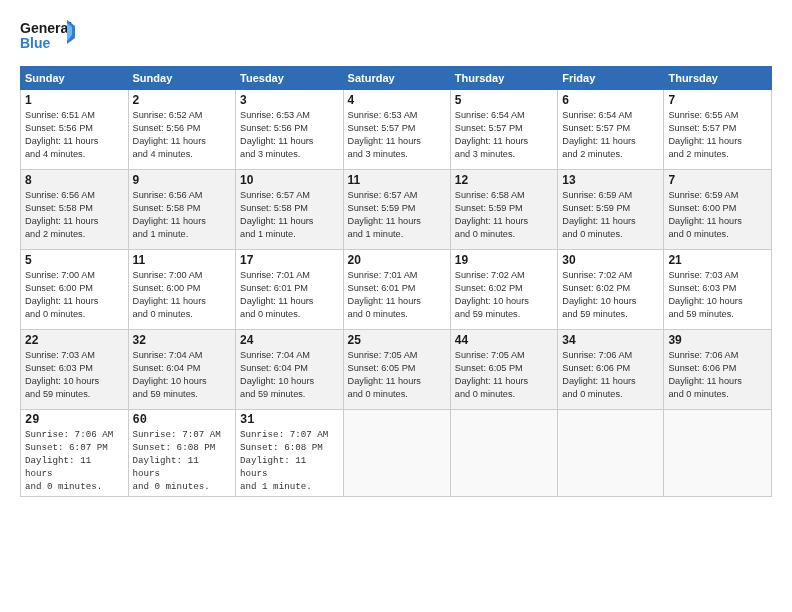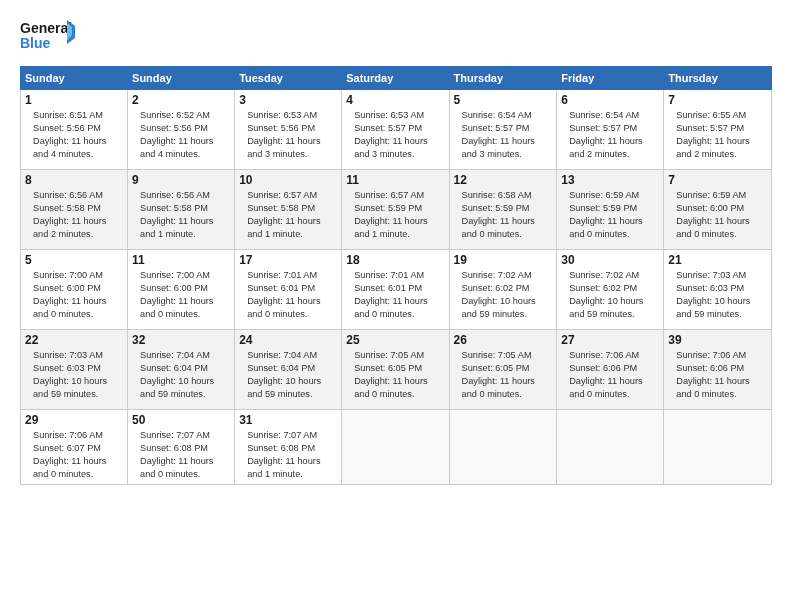--- a/index.html
+++ b/index.html
@@ -69,27 +69,27 @@
     .day-number {
       font-size: 12px;
       font-weight: bold;
       color: #1a1a1a;
       margin-bottom: 2px;
     }
     .day-info {
       font-size: 9.2px;
       color: #333;
       line-height: 1.4;
-      margin-left: 8px;
     }
     .empty-cell {
       background: #f9f9f9 !important;
     }
     .last-row td {
       height: 70px;
+      font-family: Liberation Mono, monospace;
     }
   </style>
 </head>
 <body>
 
 <div class="page">
   <div class="header">
     <div class="logo">
   <svg width="55" height="38" viewBox="0 0 55 38">
     <text x="0" y="15" font-size="14" font-weight="bold" fill="#1a1a1a" font-family="Arial">General</text>
@@ -184,21 +184,21 @@
           </td>
           <td>
             <div class="day-number">11</div>
             <div class="day-info">Sunrise: 7:00 AM<br>Sunset: 6:00 PM<br>Daylight: 11 hours<br>and 0 minutes.</div>
           </td>
           <td>
             <div class="day-number">17</div>
             <div class="day-info">Sunrise: 7:01 AM<br>Sunset: 6:01 PM<br>Daylight: 11 hours<br>and 0 minutes.</div>
           </td>
           <td>
-            <div class="day-number">18</div>
+            <div class="day-number">20</div>
             <div class="day-info">Sunrise: 7:01 AM<br>Sunset: 6:01 PM<br>Daylight: 11 hours<br>and 0 minutes.</div>
           </td>
           <td>
             <div class="day-number">19</div>
             <div class="day-info">Sunrise: 7:02 AM<br>Sunset: 6:02 PM<br>Daylight: 10 hours<br>and 59 minutes.</div>
           </td>
           <td>
             <div class="day-number">30</div>
             <div class="day-info">Sunrise: 7:02 AM<br>Sunset: 6:02 PM<br>Daylight: 10 hours<br>and 59 minutes.</div>
           </td>
@@ -218,39 +218,39 @@
           </td>
           <td>
             <div class="day-number">24</div>
             <div class="day-info">Sunrise: 7:04 AM<br>Sunset: 6:04 PM<br>Daylight: 10 hours<br>and 59 minutes.</div>
           </td>
           <td>
             <div class="day-number">25</div>
             <div class="day-info">Sunrise: 7:05 AM<br>Sunset: 6:05 PM<br>Daylight: 11 hours<br>and 0 minutes.</div>
           </td>
           <td>
-            <div class="day-number">26</div>
+            <div class="day-number">44</div>
             <div class="day-info">Sunrise: 7:05 AM<br>Sunset: 6:05 PM<br>Daylight: 11 hours<br>and 0 minutes.</div>
           </td>
           <td>
-            <div class="day-number">27</div>
+            <div class="day-number">34</div>
             <div class="day-info">Sunrise: 7:06 AM<br>Sunset: 6:06 PM<br>Daylight: 11 hours<br>and 0 minutes.</div>
           </td>
           <td>
             <div class="day-number">39</div>
             <div class="day-info">Sunrise: 7:06 AM<br>Sunset: 6:06 PM<br>Daylight: 11 hours<br>and 0 minutes.</div>
           </td>
         </tr>
         <tr class="last-row">
           <td>
             <div class="day-number">29</div>
             <div class="day-info">Sunrise: 7:06 AM<br>Sunset: 6:07 PM<br>Daylight: 11 hours<br>and 0 minutes.</div>
           </td>
           <td>
-            <div class="day-number">50</div>
+            <div class="day-number">60</div>
             <div class="day-info">Sunrise: 7:07 AM<br>Sunset: 6:08 PM<br>Daylight: 11 hours<br>and 0 minutes.</div>
           </td>
           <td>
             <div class="day-number">31</div>
             <div class="day-info">Sunrise: 7:07 AM<br>Sunset: 6:08 PM<br>Daylight: 11 hours<br>and 1 minute.</div>
           </td>
           <td class="empty-cell"></td>
           <td class="empty-cell"></td>
           <td class="empty-cell"></td>
           <td class="empty-cell"></td>

